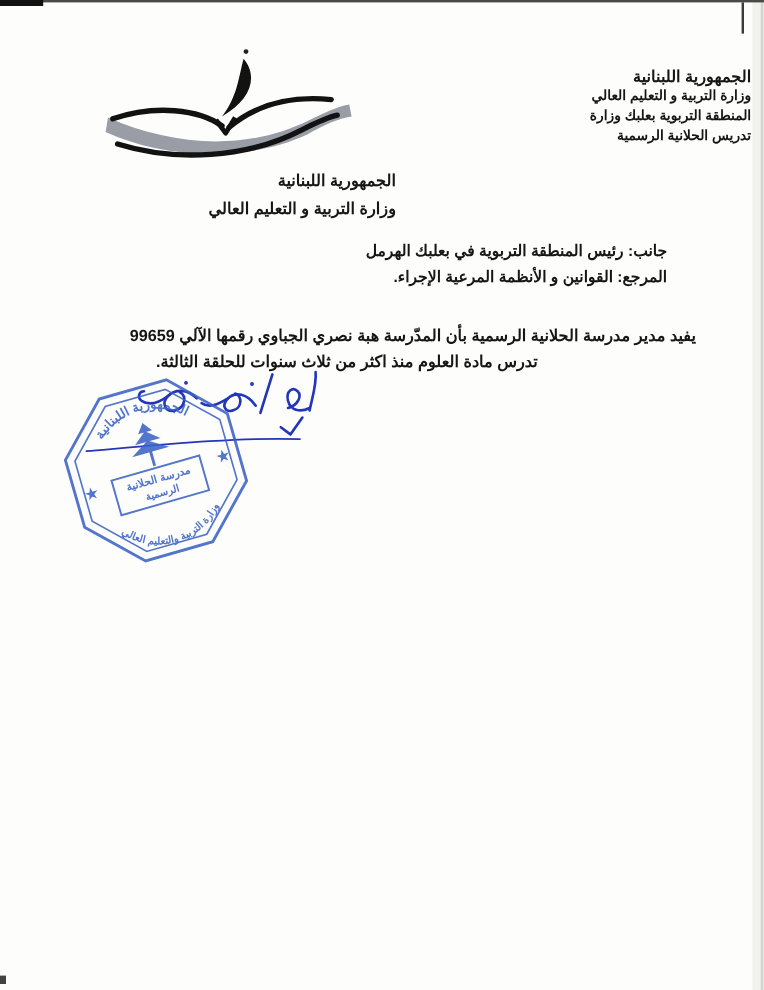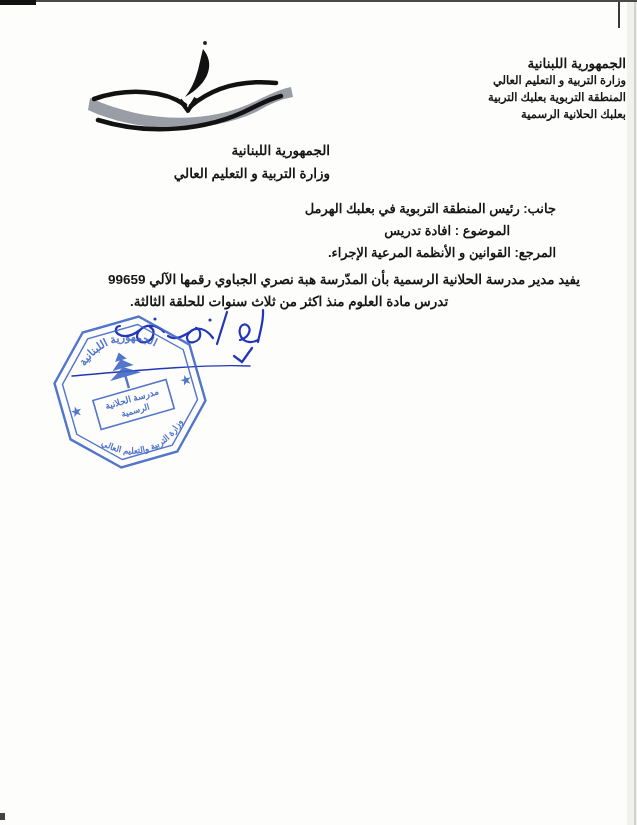--- a/index.html
+++ b/index.html
@@ -62,33 +62,32 @@
     <path d="M96,64 L104,75 L112,62" fill="none" stroke="#121212" stroke-width="4" stroke-linejoin="round"></path>
     <path d="M107,70 C132,49 162,44 192,47" fill="none" stroke="#121212" stroke-width="4.5" stroke-linecap="round"></path>
     <path d="M14,84 C62,99 122,96 168,72 C178,67 188,62 197,60" fill="none" stroke="#121212" stroke-width="4.5" stroke-linecap="round"></path>
     <path d="M119,13 C131,27 126,47 101,61 C114,45 115,27 119,13 Z" fill="#121212"></path>
     <circle cx="121" cy="7" r="2" fill="#222"></circle>
   </svg>
 
   <div class="abs ar hdr-right">
     <div class="l0">الجمهورية اللبنانية</div>
     <div class="ln">وزارة التربية و التعليم العالي</div>
-    <div class="ln">المنطقة التربوية بعلبك التربية</div>
-    <div class="ln">بعلبك الحلانية الرسمية</div>
+    <div class="ln">المنطقة التربوية بعلبك وزارة</div>
+    <div class="ln">تدريس الحلانية الرسمية</div>
   </div>
 
   <div class="abs ar hdr-left">
     <div>الجمهورية اللبنانية</div>
     <div>وزارة التربية و التعليم العالي</div>
   </div>
 
 
   <div class="abs ar ref">
     <div>جانب: رئيس المنطقة التربوية في بعلبك الهرمل</div>
-    <div class="subject">الموضوع : افادة تدريس</div>
     <div>المرجع: القوانين و الأنظمة المرعية الإجراء.</div>
   </div>
 
   <div class="abs ar body1">يفيد مدير مدرسة الحلانية الرسمية بأن المدّرسة هبة نصري الجباوي رقمها الآلي 99659</div>
   <div class="abs ar body2">تدرس مادة العلوم منذ اكثر من ثلاث سنوات للحلقة الثالثة.</div>
 
   <svg class="abs" style="left:60px; top:296px;" width="220" height="100" viewBox="0 0 220 100">
     <path class="sig-stroke" d="M203,14 C204,24 200,36 198,46"></path>
     <path class="sig-stroke" d="M198,44 C190,48 182,46 180,38 C178,30 184,26 188,30 C192,34 188,42 180,44"></path>
     <path class="sig-stroke" d="M167,16 L157,48"></path>

